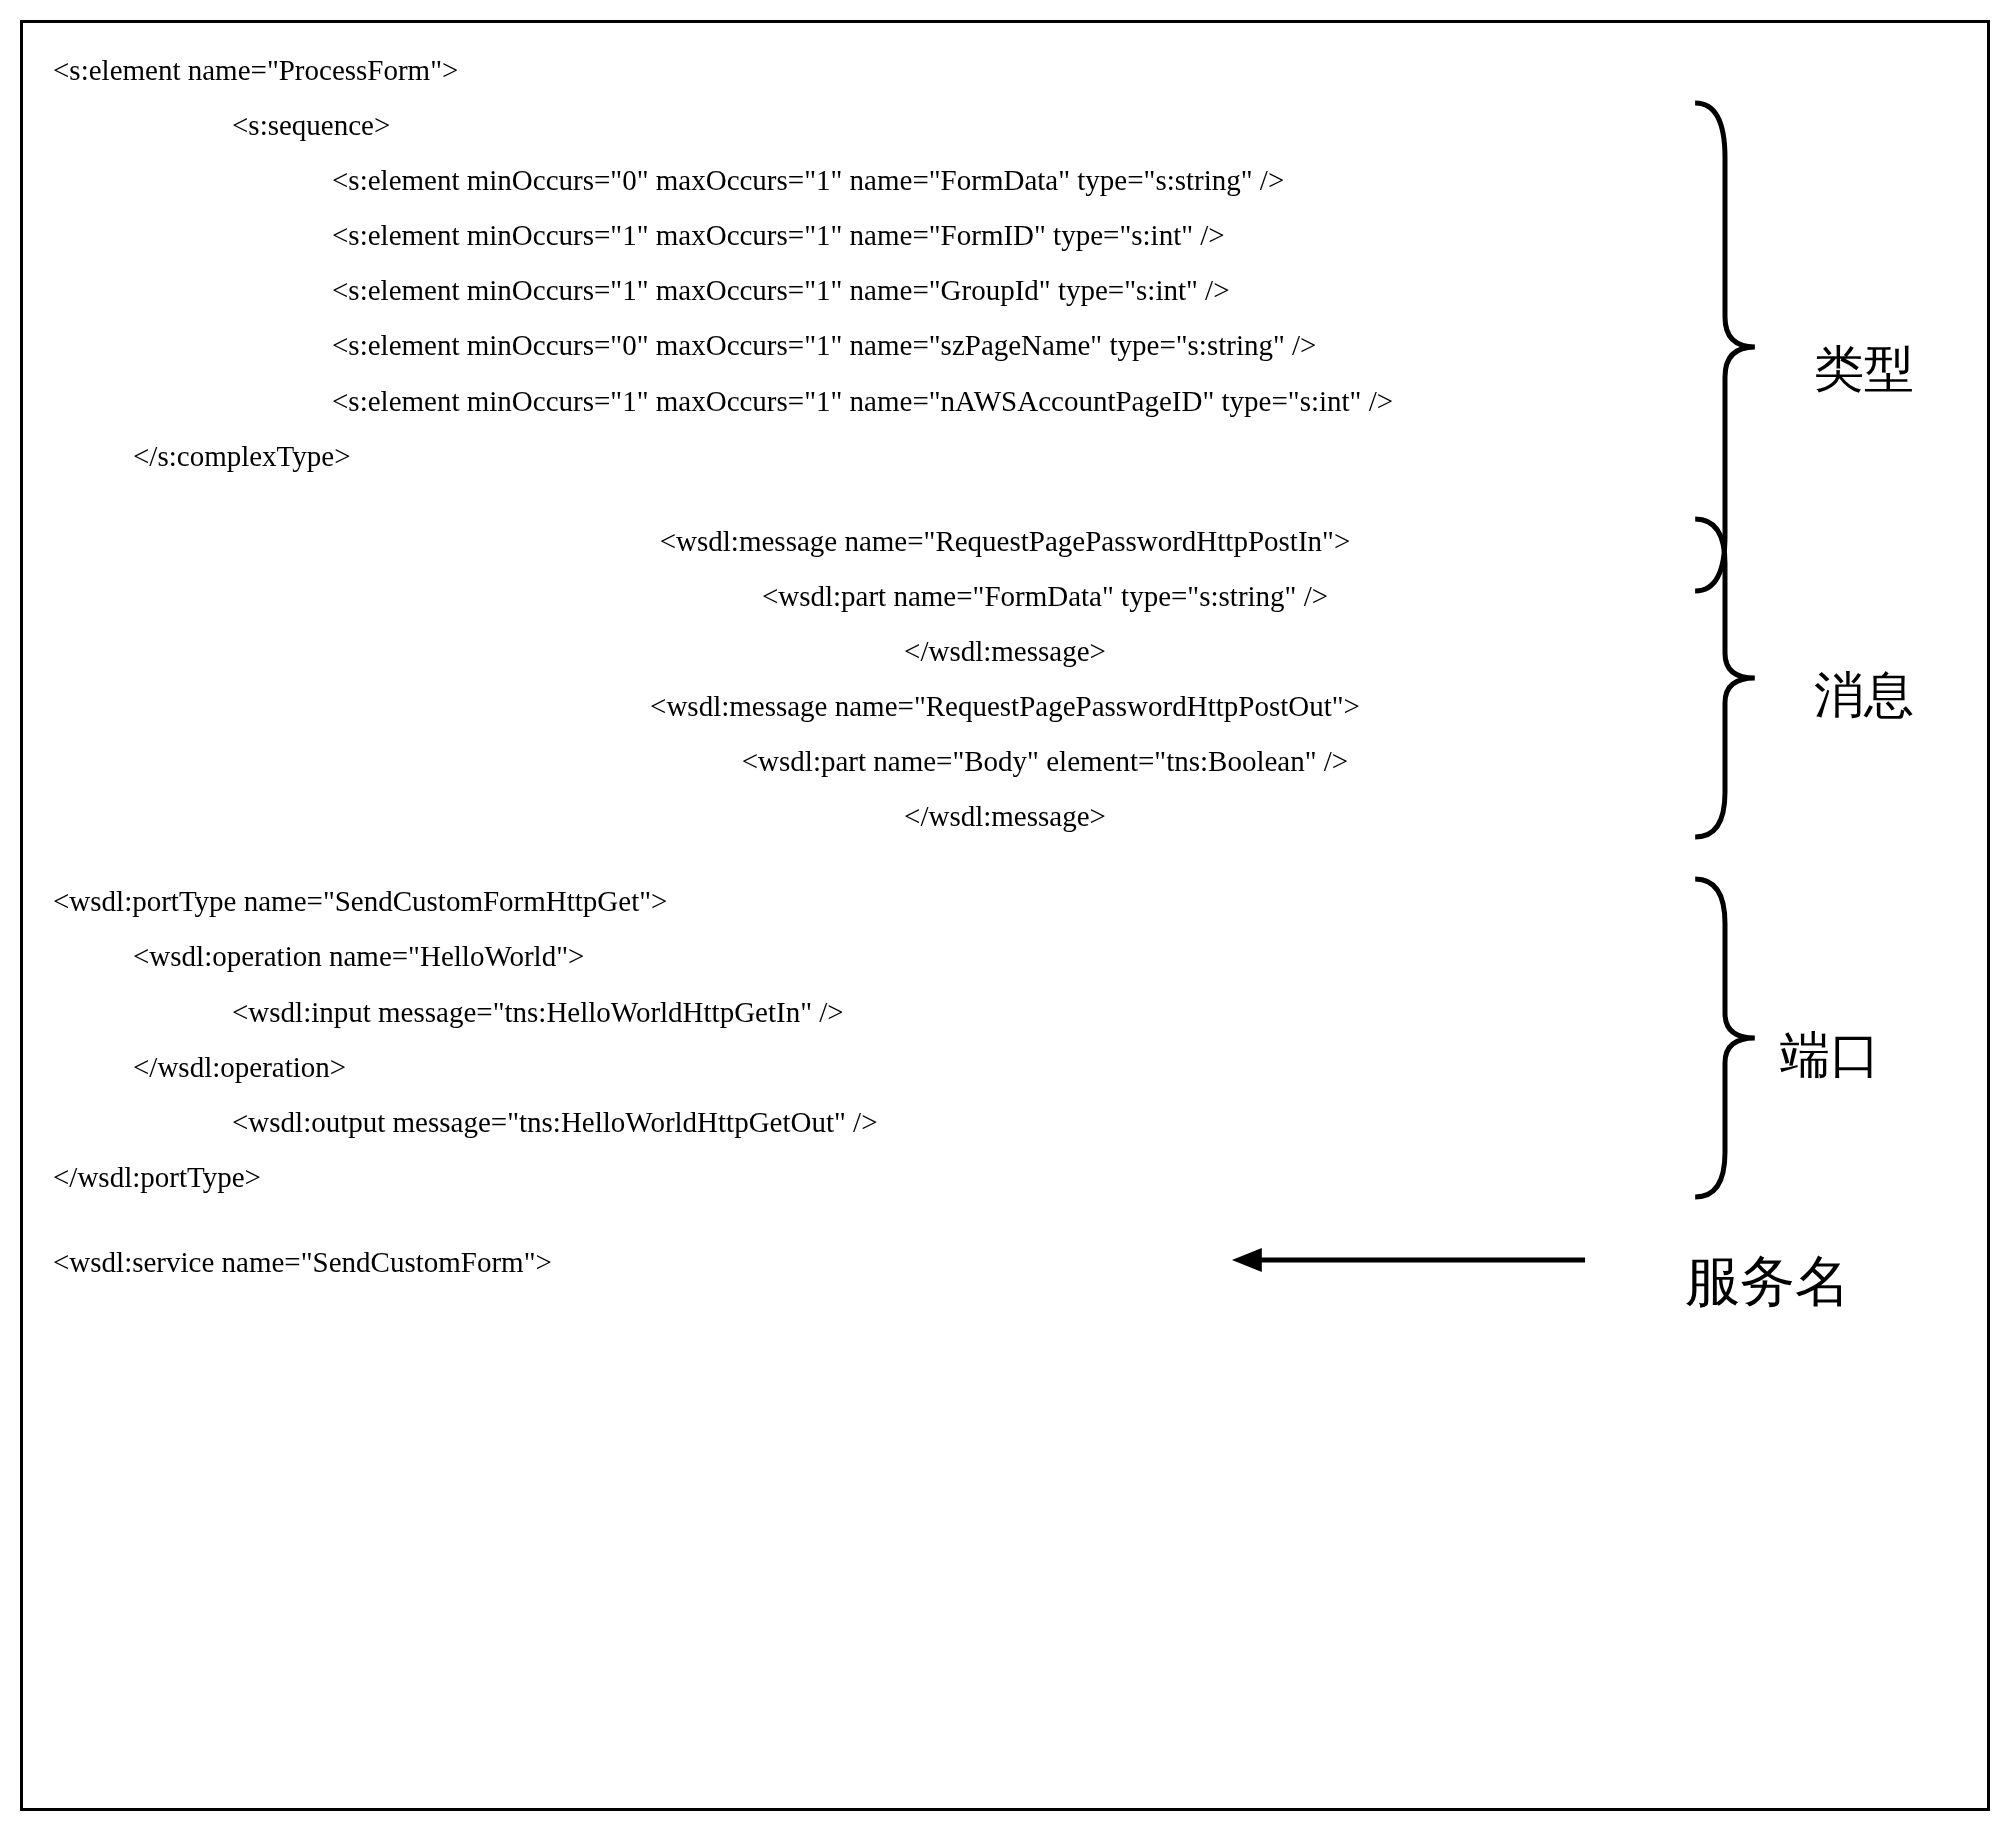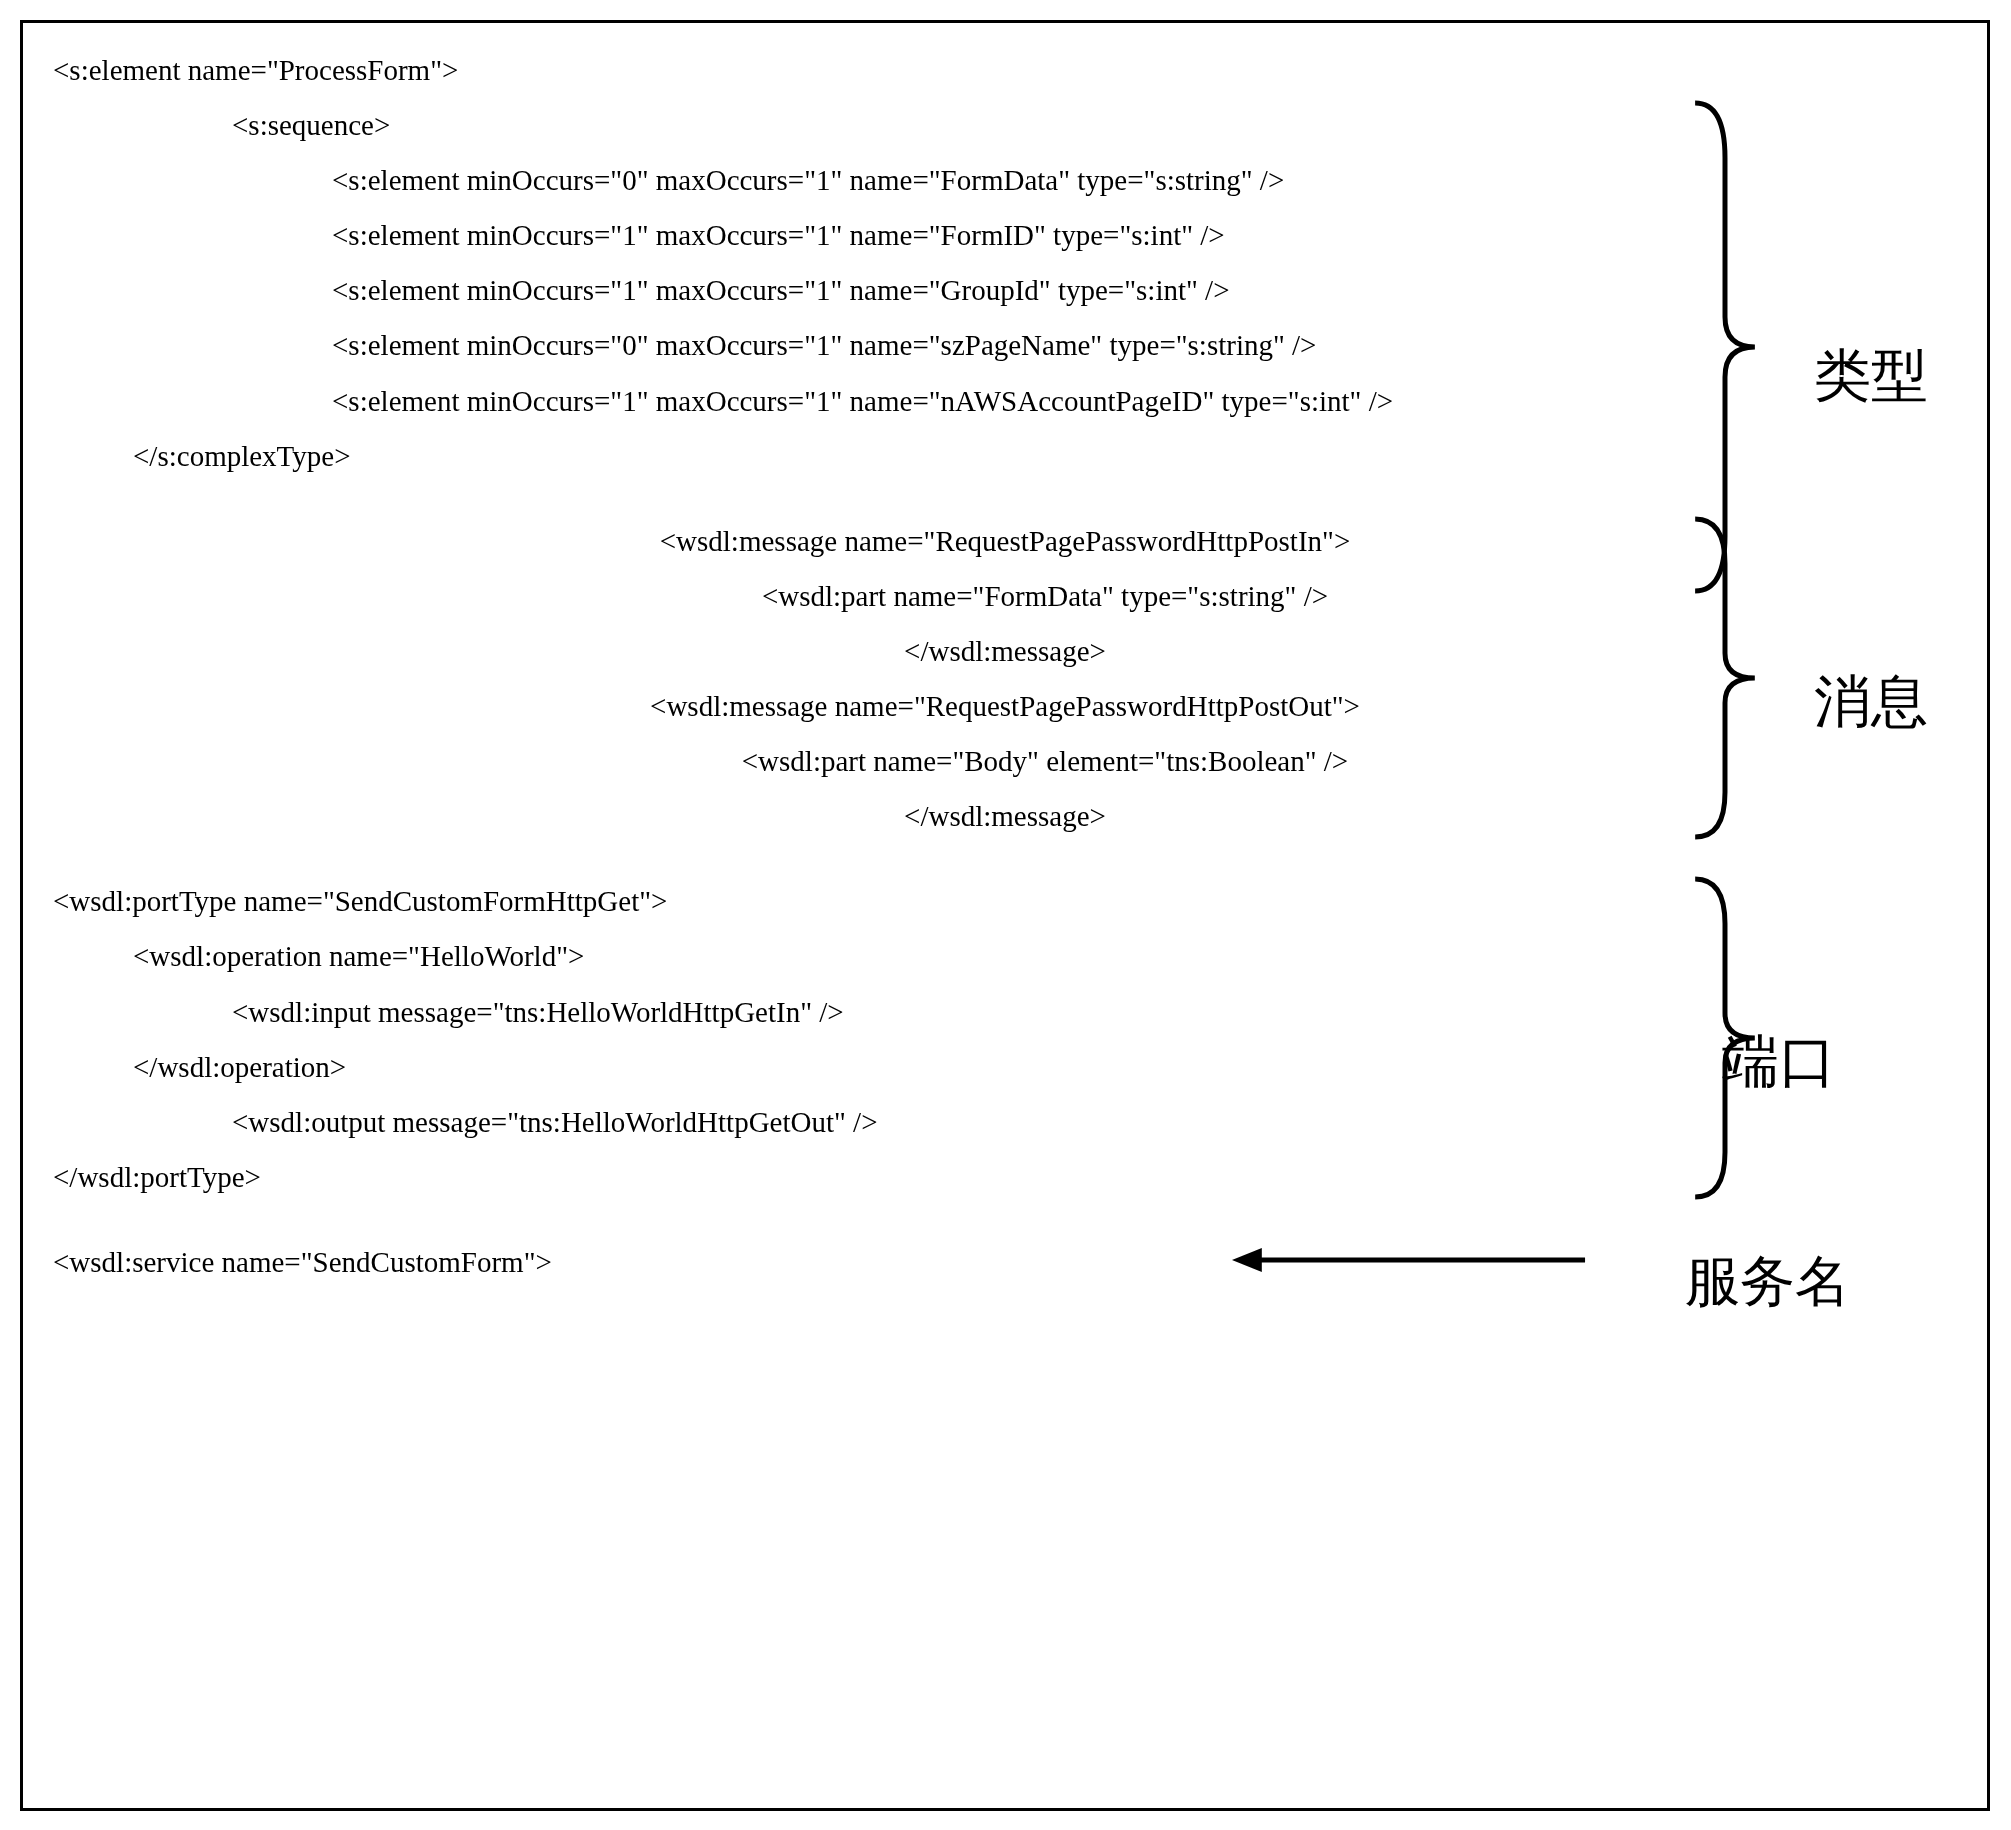--- a/index.html
+++ b/index.html
@@ -22,21 +22,21 @@
     }
     .code-line {
       white-space: pre;
       font-family: "Times New Roman", serif;
     }
     .indent1 { padding-left: 80px; }
     .indent2 { padding-left: 179px; font-family: Liberation Serif, serif; }
     .indent3 { padding-left: 279px; }
     .bracket-label {
       position: absolute;
-      font-size: 57px;
+      font-size: 50px;
       font-family: "SimSun", "宋体", serif;
     }
     .group1 { position: relative; }
     .group2 { position: relative; margin-top: 30px; text-align: center; }
     .group3 { position: relative; margin-top: 30px; }
     .group4 { position: relative; margin-top: 30px; }
     .service-label {
       position: absolute;
       font-size: 55px;
       font-family: "SimSun", "宋体", serif;
@@ -86,21 +86,21 @@
       <div class="code-line">&lt;wsdl:portType name="SendCustomFormHttpGet"&gt;</div>
       <div class="code-line indent1">&lt;wsdl:operation name="HelloWorld"&gt;</div>
       <div class="code-line indent2">&lt;wsdl:input message="tns:HelloWorldHttpGetIn" /&gt;</div>
       <div class="code-line indent1">&lt;/wsdl:operation&gt;</div>
       <div class="code-line indent2">&lt;wsdl:output message="tns:HelloWorldHttpGetOut" /&gt;</div>
       <div class="code-line">&lt;/wsdl:portType&gt;</div>
 
       <svg class="brace-svg" style="left:1632px; top:0px; width:80px; height:328px;" viewBox="0 0 80 330">
         <path d="M 10 5 Q 40 5 40 50 L 40 140 Q 40 165 70 165 Q 40 165 40 190 L 40 280 Q 40 325 10 325" stroke="#000" stroke-width="5" fill="none"></path>
       </svg>
-      <div class="bracket-label" style="left:1669px; top:134px;">端口</div>
+      <div class="bracket-label" style="left:1727px; top:134px;">端口</div>
     </div>
 
     <div class="group4">
       <div class="code-line">&lt;wsdl:service name="SendCustomForm"&gt;</div>
 
       <svg class="brace-svg" style="left:1174px; top:5px; width:368px; height:40px;" viewBox="0 0 370 40">
         <line x1="30" y1="20" x2="360" y2="20" stroke="#000" stroke-width="5"></line>
         <polygon points="5,20 35,8 35,32" fill="#000"></polygon>
       </svg>
       <div class="service-label" style="left:1632px; top:-5px;">服务名</div>

